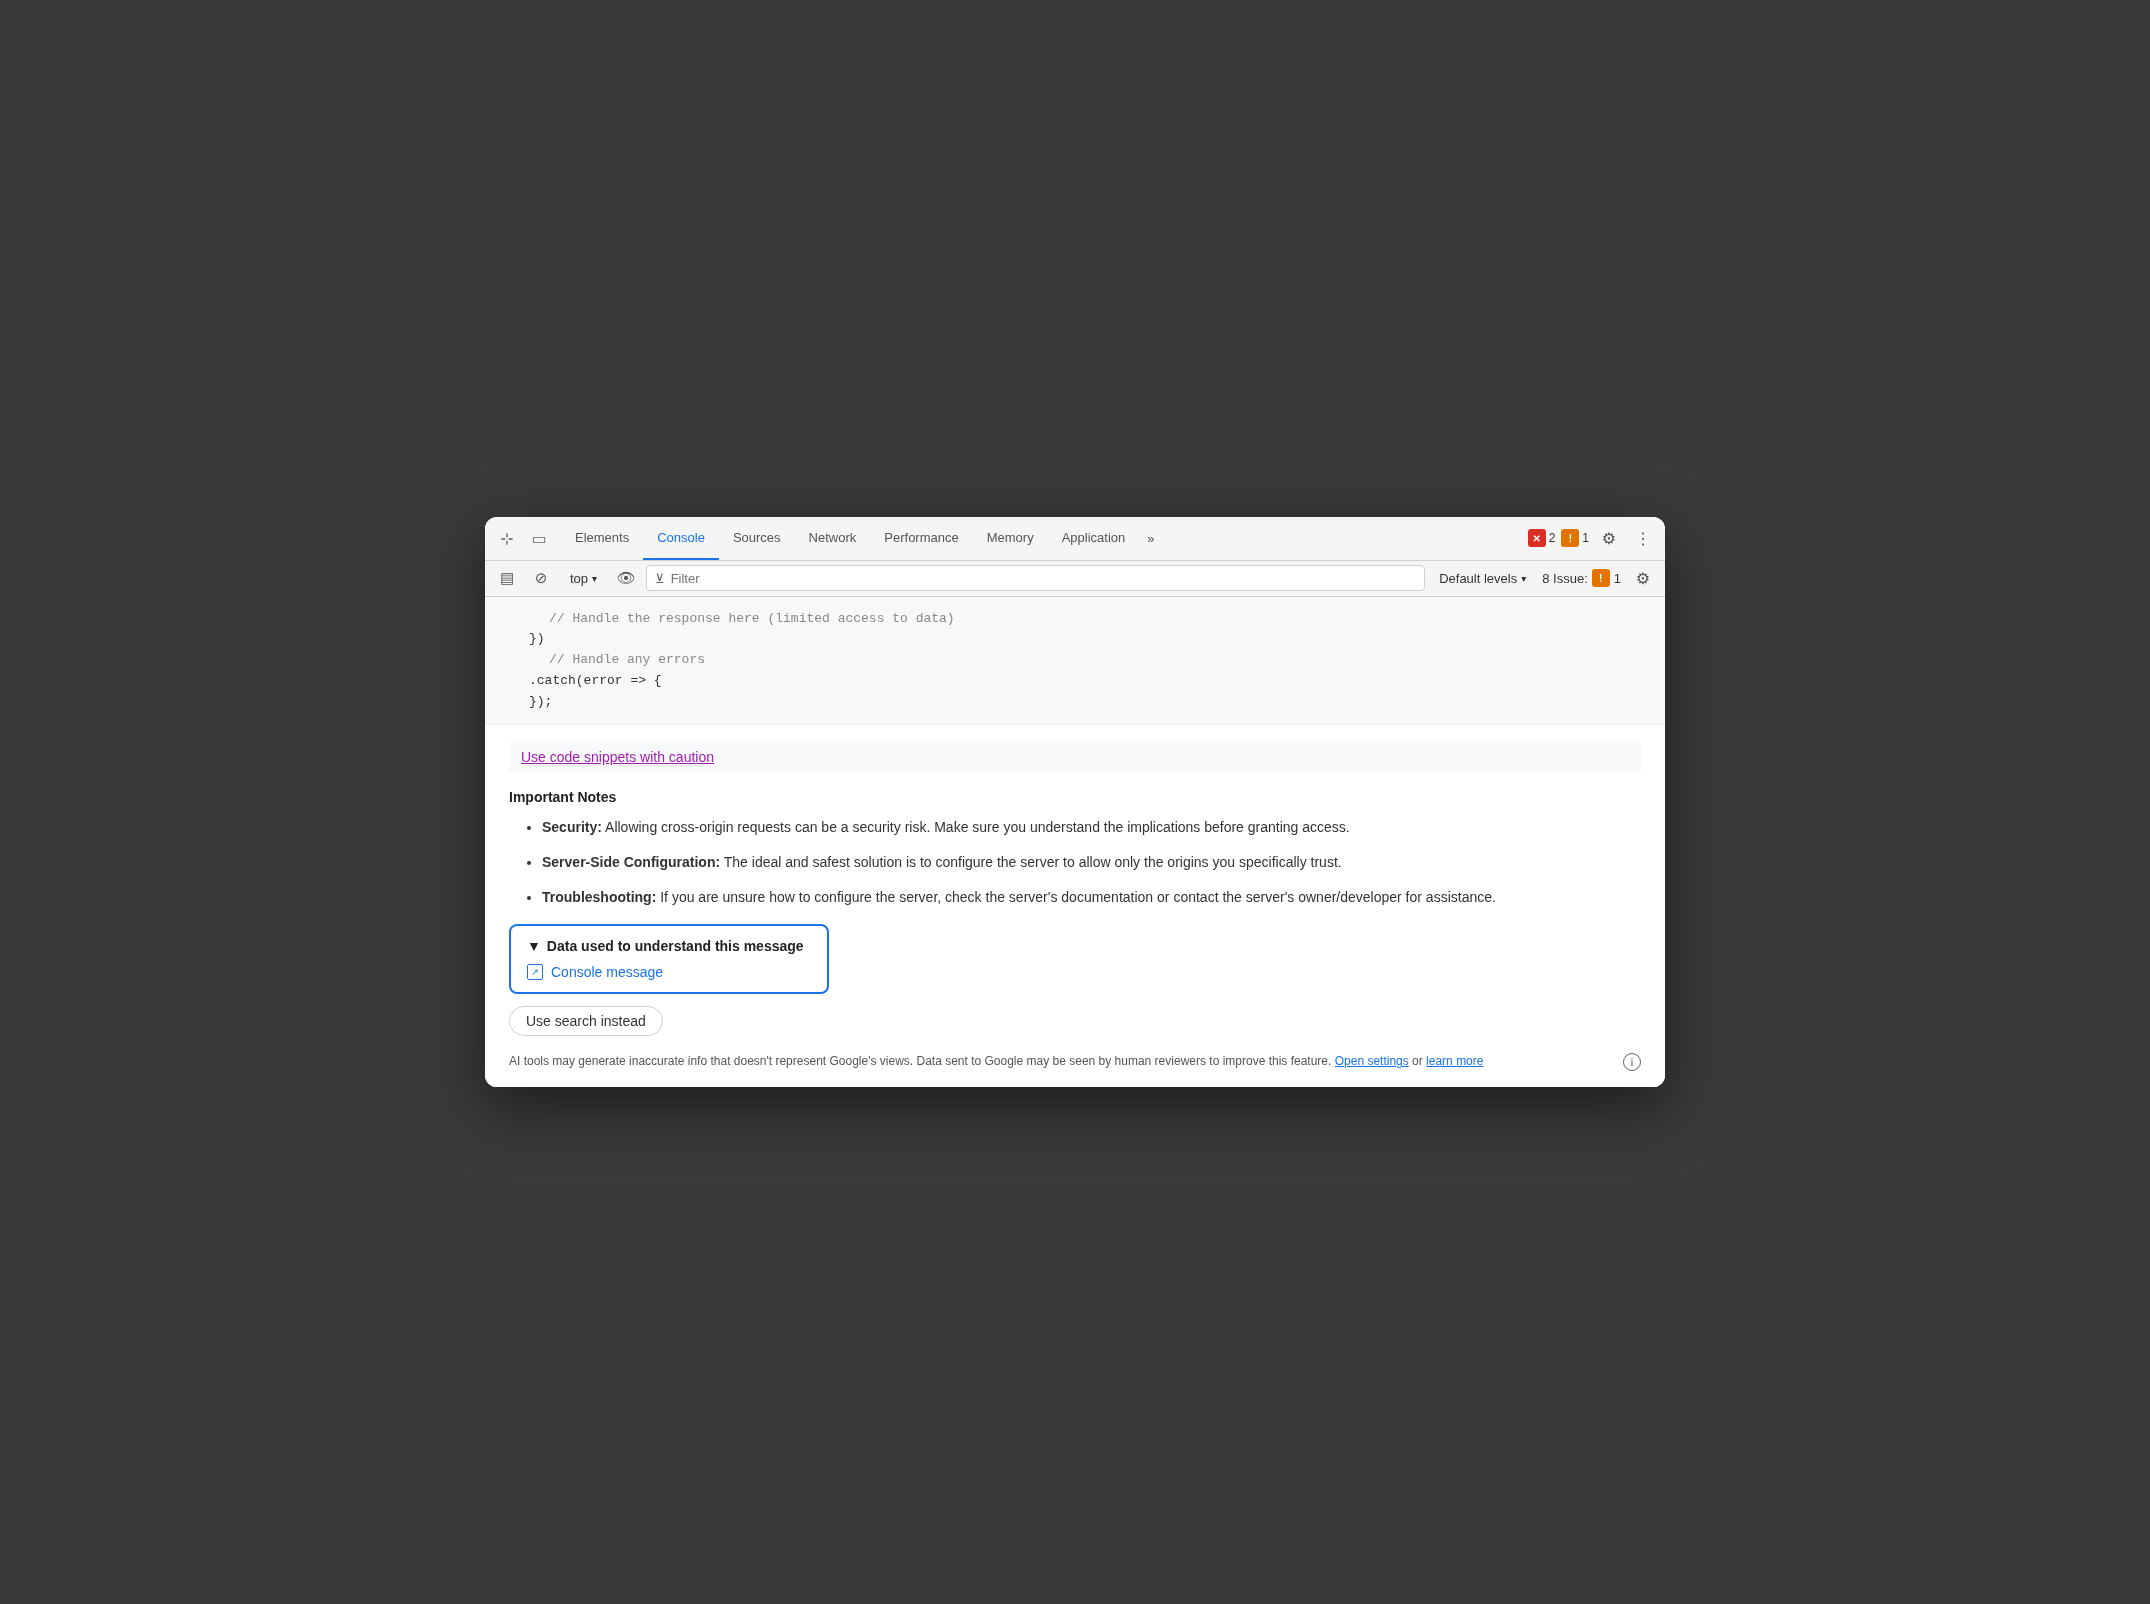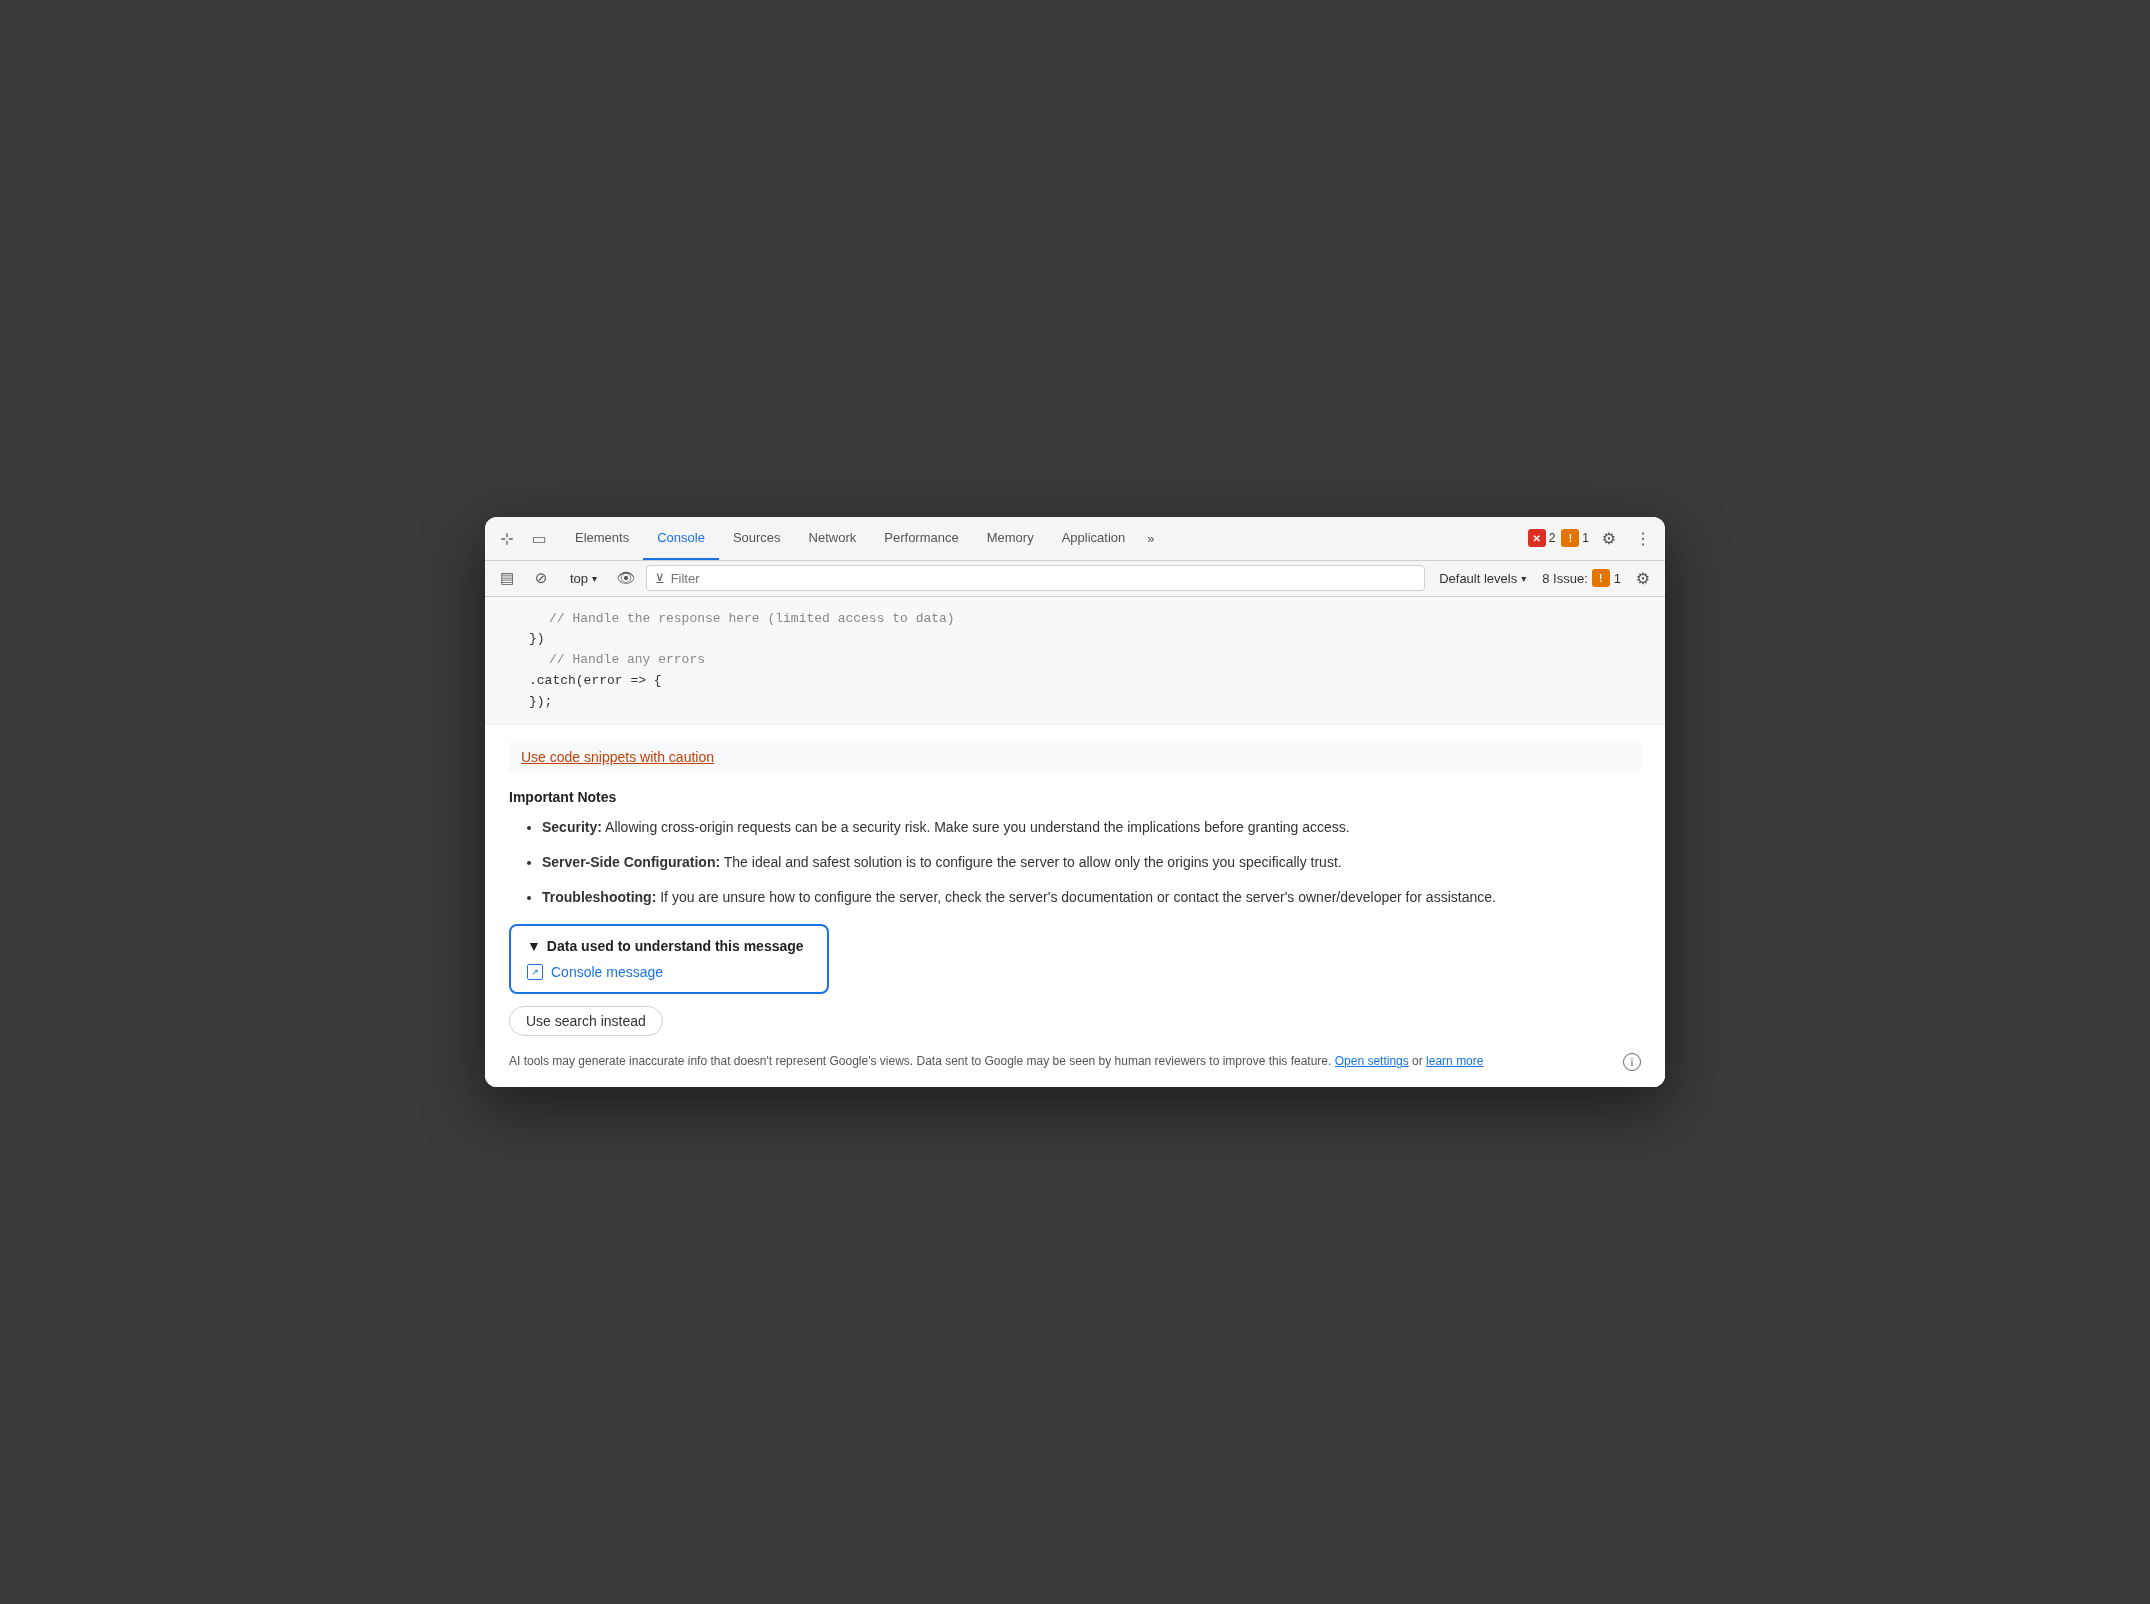--- a/index.html
+++ b/index.html
@@ -264,21 +264,21 @@
     .code-block .code-line { display: block; }
     .code-block .indent1 { padding-left: 20px; }
     .code-block .indent2 { padding-left: 40px; }
 
     .ai-response {
       padding: 16px 24px;
       background: white;
     }
 
     .caution-link {
-      color: #c2410c;
+      color: #a21caf;
       text-decoration: underline;
       cursor: pointer;
       font-size: 14px;
       display: inline-block;
       margin-bottom: 16px;
       background: #f8f9fa;
       padding: 8px 12px;
       border-radius: 4px;
       width: 100%;
       box-sizing: border-box;

